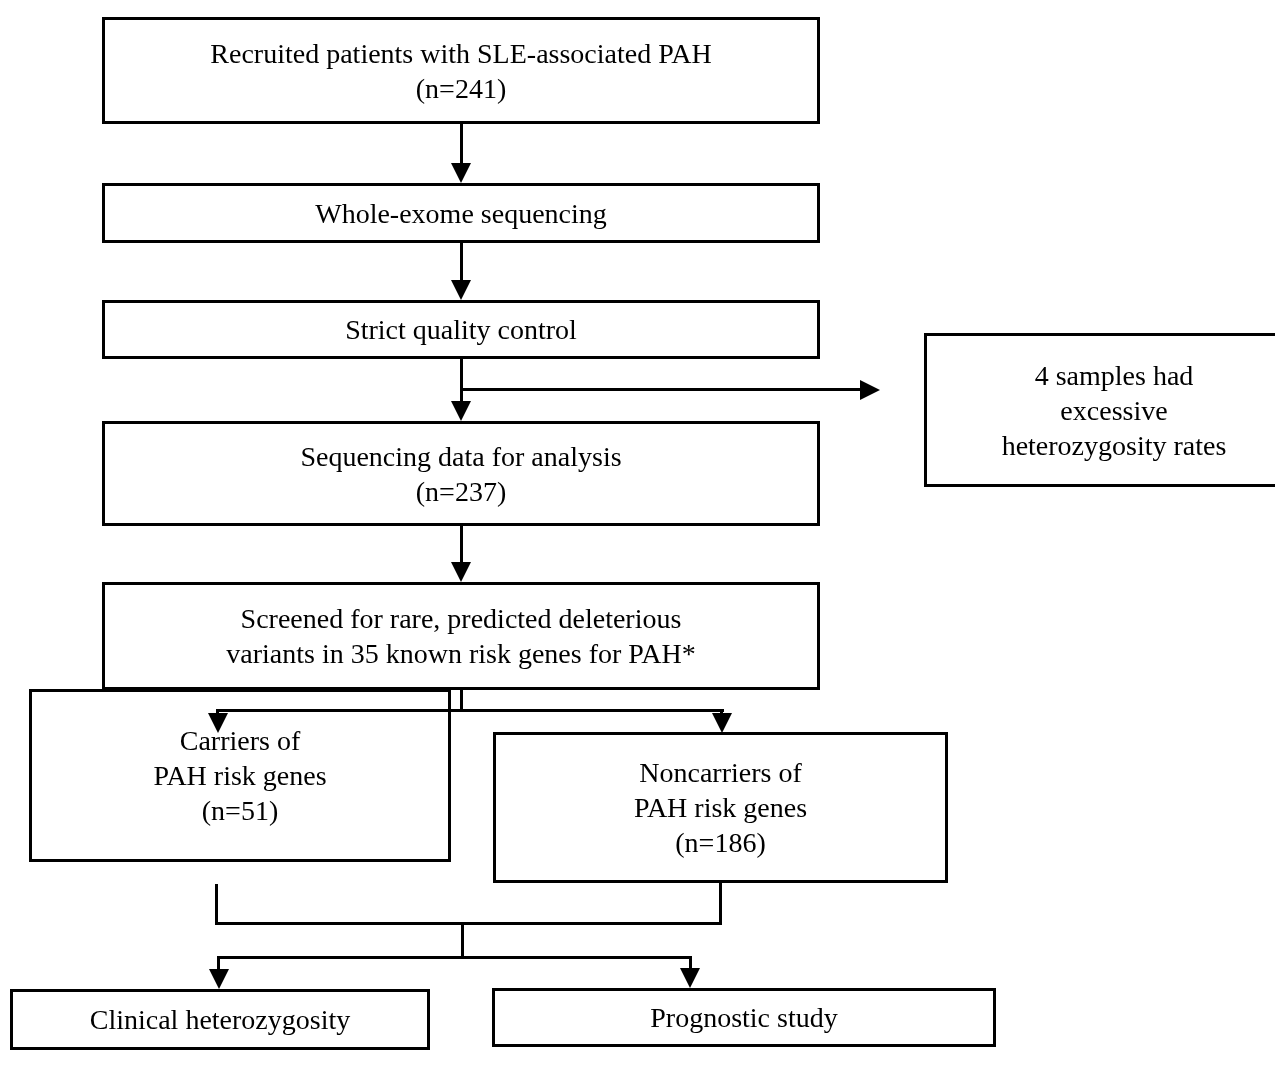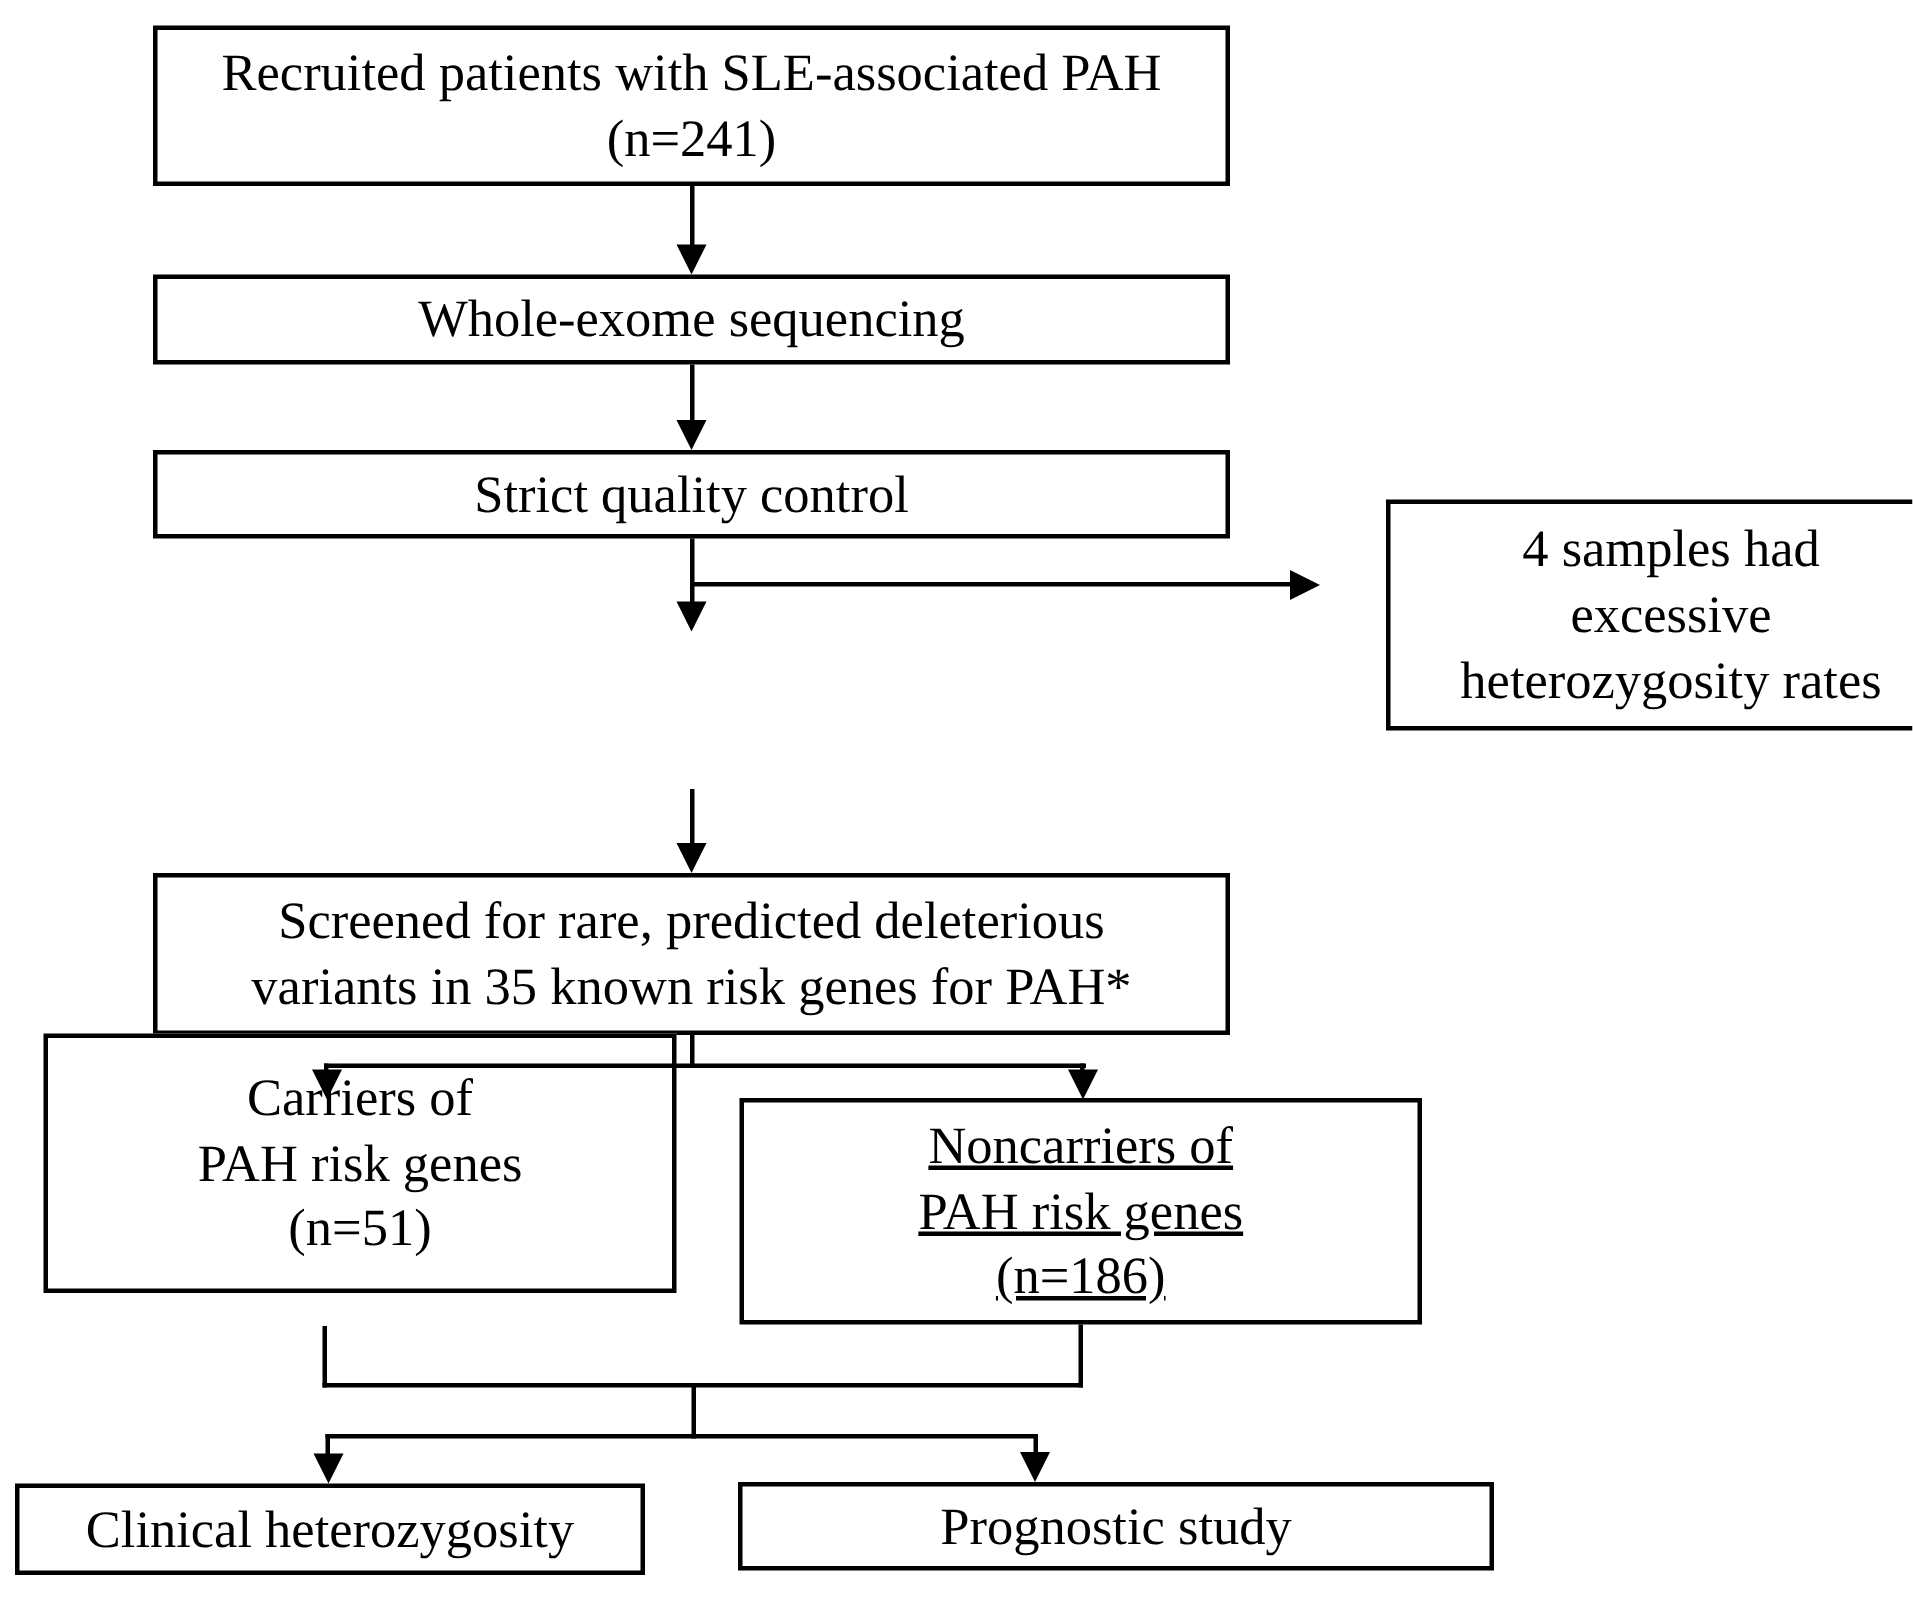--- a/index.html
+++ b/index.html
@@ -6,21 +6,21 @@
     margin: 0;
     padding: 0;
     background: #ffffff;
   }
   .canvas {
     position: relative;
     width: 1275px;
     height: 1069px;
     background: #ffffff;
     font-family: "Liberation Serif", "DejaVu Serif", serif;
-    font-size: 35px;
+    font-size: 28px;
     color: #000000;
     overflow: hidden;
   }
   .box {
     position: absolute;
     box-sizing: border-box;
     background: #ffffff;
     border: 3px solid #000000;
     display: flex;
     align-items: center;
@@ -51,21 +51,21 @@
   }
 
   
   .b-recruited   { left: 102px; top: 17px;  width: 718px; height: 107px; }
   .b-wes         { left: 102px; top: 183px; width: 718px; height: 60px;  }
   .b-qc          { left: 102px; top: 300px; width: 718px; height: 59px;  }
   .b-seqdata     { left: 102px; top: 421px; width: 718px; height: 105px; }
   .b-excluded    { left: 924px; top: 333px; width: 380px; height: 154px; }
   .b-screened    { left: 102px; top: 582px; width: 718px; height: 108px; }
   .b-carriers    { left: 6px;   top: 689px; width: 422px; height: 173px; margin-left: 23px; }
-  .b-noncarriers { left: 493px; top: 732px; width: 455px; height: 151px; text-decoration: underline; }
+  .b-noncarriers { left: 493px; top: 732px; width: 455px; height: 151px; }
   .b-clinical    { left: 10px;  top: 989px; width: 420px; height: 61px;  }
   .b-prognostic  { left: 492px; top: 988px; width: 504px; height: 59px;  }
 
   
   .c1-stem   { left: 460px; top: 123px; width: 3px;   height: 42px; }
   .c1-head   { left: 451px; top: 163px; }
   .c2-stem   { left: 460px; top: 243px; width: 3px;   height: 39px; }
   .c2-head   { left: 451px; top: 280px; }
   .c3-stem   { left: 460px; top: 359px; width: 3px;   height: 44px; }
   .c3-head   { left: 451px; top: 401px; }
@@ -94,20 +94,22 @@
 </style>
 </head>
 <body>
 
 <div class="canvas">
 
   <div class="box b-recruited">Recruited patients with SLE-associated PAH
 (n=241)</div>
   <div class="box b-qc">Strict quality control</div>
   <div class="box b-wes">Whole-exome sequencing</div>
+  <div class="box b-seqdata">Sequencing data for analysis
+(n=237)</div>
   <div class="box b-excluded">4 samples had
 excessive
 heterozygosity rates</div>
   <div class="box b-screened">Screened for rare, predicted deleterious
 variants in 35 known risk genes for PAH*</div>
   <div class="box b-carriers">Carriers of
 PAH risk genes
 (n=51)</div>
   <div class="box b-noncarriers">Noncarriers of
 PAH risk genes

